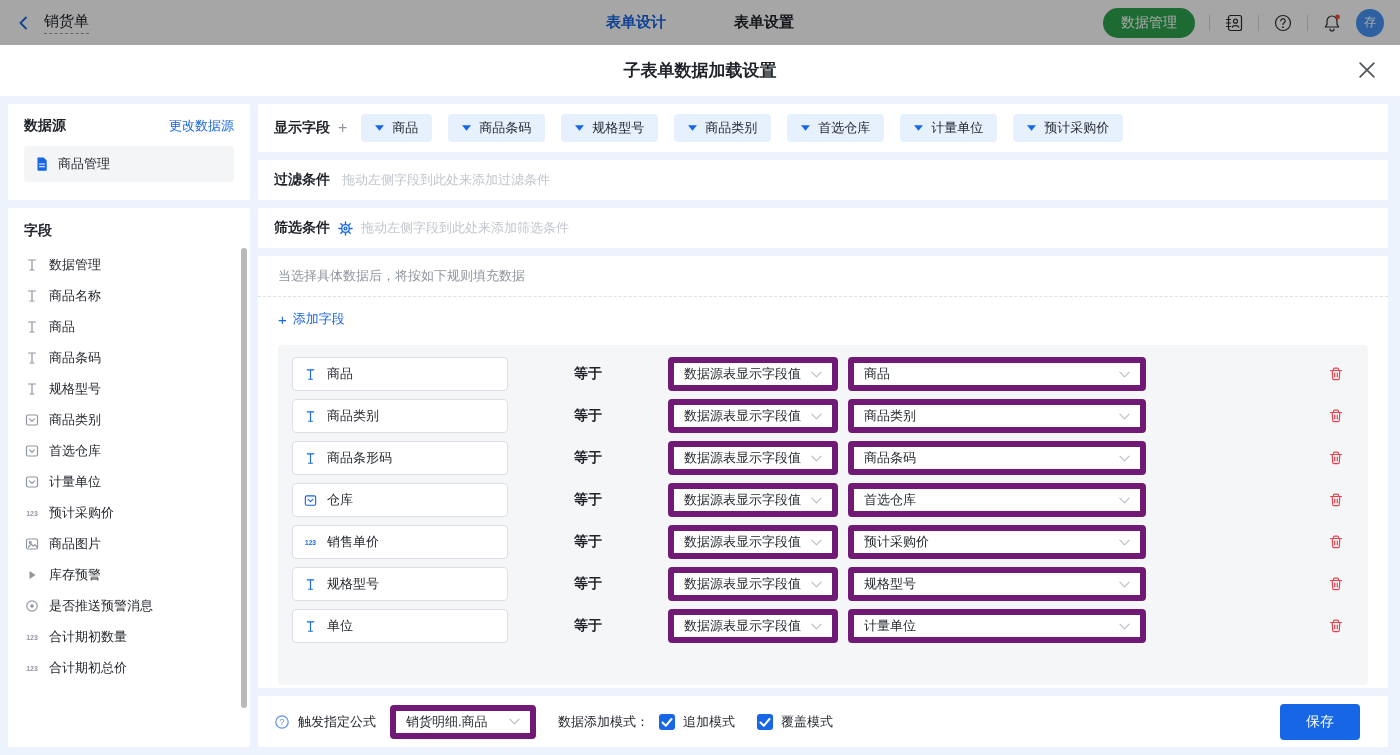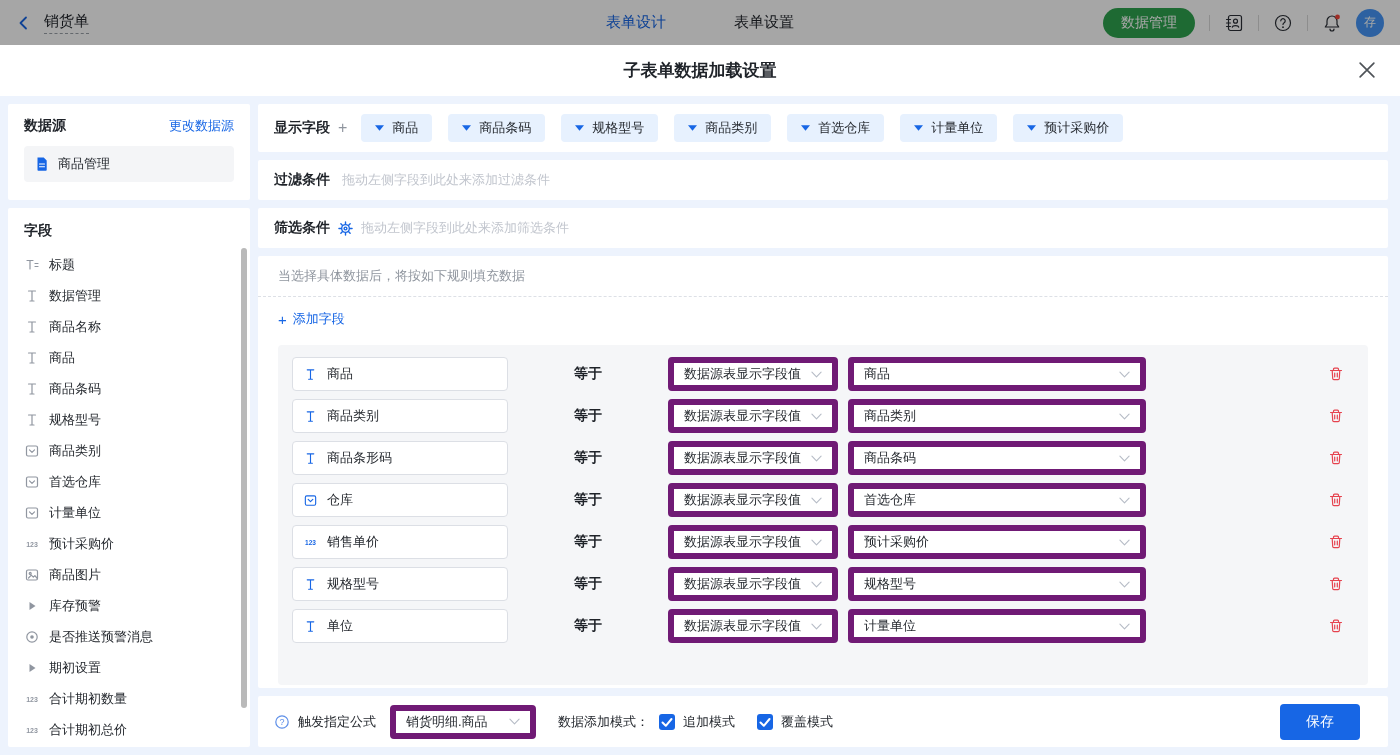--- a/index.html
+++ b/index.html
@@ -15,21 +15,21 @@
   .icon svg .fill { fill:currentColor; stroke:none; }
   .icon svg text { fill:currentColor; stroke:none; font-size:7px; font-weight:bold; font-family:"Liberation Sans",sans-serif; }
 
   
   .topbar { position:absolute; top:0; left:0; right:0; height:45px; background:#ffffff;
             display:flex; align-items:center; padding:0 16px; }
   .topbar .dim { position:absolute; inset:0; background:rgba(0,0,0,.35); pointer-events:none; }
   .tb-left { display:flex; align-items:center; gap:12px; }
   .back-chevron { width:16px; height:16px; color:#1766e5; }
   .back-title { font-size:15px; padding-bottom:2px; border-bottom:1px dashed #9aa0a8; }
-  .tabs { position:absolute; left:50%; transform:translateX(-50%); display:flex; gap:68px; font-size:15px; }
+  .tabs { position:absolute; left:50%; transform:translateX(-50%); display:flex; gap:68px; font-size:15px;font-weight:bold; }
   .tab { cursor:pointer; }
   .tab.active { color:#1766e5; }
   .tb-right { margin-left:auto; display:flex; align-items:center; gap:14px; }
   .pill { height:30px; padding:0 18px; border:none; border-radius:15px; background:#2ea44f;
           color:#fff; font-size:14px; display:flex; align-items:center; font-family:inherit; }
   .vdiv { width:1px; height:16px; background:#d9d9d9; }
   .tb-icon { width:20px; height:20px; color:#2b2f36; position:relative; }
   .tb-icon svg { overflow:visible; }
   .avatar { width:28px; height:28px; border-radius:50%; background:#4596f7; color:#fff;
             font-size:12px; display:flex; align-items:center; justify-content:center; }
@@ -179,28 +179,20 @@
     <span>商品管理</span>
   </div>
 </div>
 
 <div class="card" id="card-fields">
   <div class="fields-title">字段</div>
   <div id="fields-list">
       <div class="f-item">
         <span class="icon">
           <svg viewBox="0 0 16 16">
-            <path d="M3 3.5h6M6 3.5V12M11 6.5h3M11 9.5h3"></path>
-          </svg>
-        </span>
-        <span>标题</span>
-      </div>
-      <div class="f-item">
-        <span class="icon">
-          <svg viewBox="0 0 16 16">
             <path d="M4.5 3h7M8 3v10M6 13h4"></path>
           </svg>
         </span>
         <span>数据管理</span>
       </div>
       <div class="f-item">
         <span class="icon">
           <svg viewBox="0 0 16 16">
             <path d="M4.5 3h7M8 3v10M6 13h4"></path>
           </svg>
@@ -285,28 +277,20 @@
         <span>库存预警</span>
       </div>
       <div class="f-item">
         <span class="icon">
           <svg viewBox="0 0 16 16">
             <circle cx="8" cy="8" r="5.2"></circle>
             <circle class="fill" cx="8" cy="8" r="1.8"></circle>
           </svg>
         </span>
         <span>是否推送预警消息</span>
-      </div>
-      <div class="f-item">
-        <span class="icon">
-          <svg viewBox="0 0 16 16">
-            <path class="fill" d="M5.5 4l6 4-6 4z"></path>
-          </svg>
-        </span>
-        <span>期初设置</span>
       </div>
       <div class="f-item">
         <span class="icon">
           <svg viewBox="0 0 16 16">
             <text x="8" y="10.8" text-anchor="middle">123</text>
           </svg>
         </span>
         <span>合计期初数量</span>
       </div>
       <div class="f-item">

